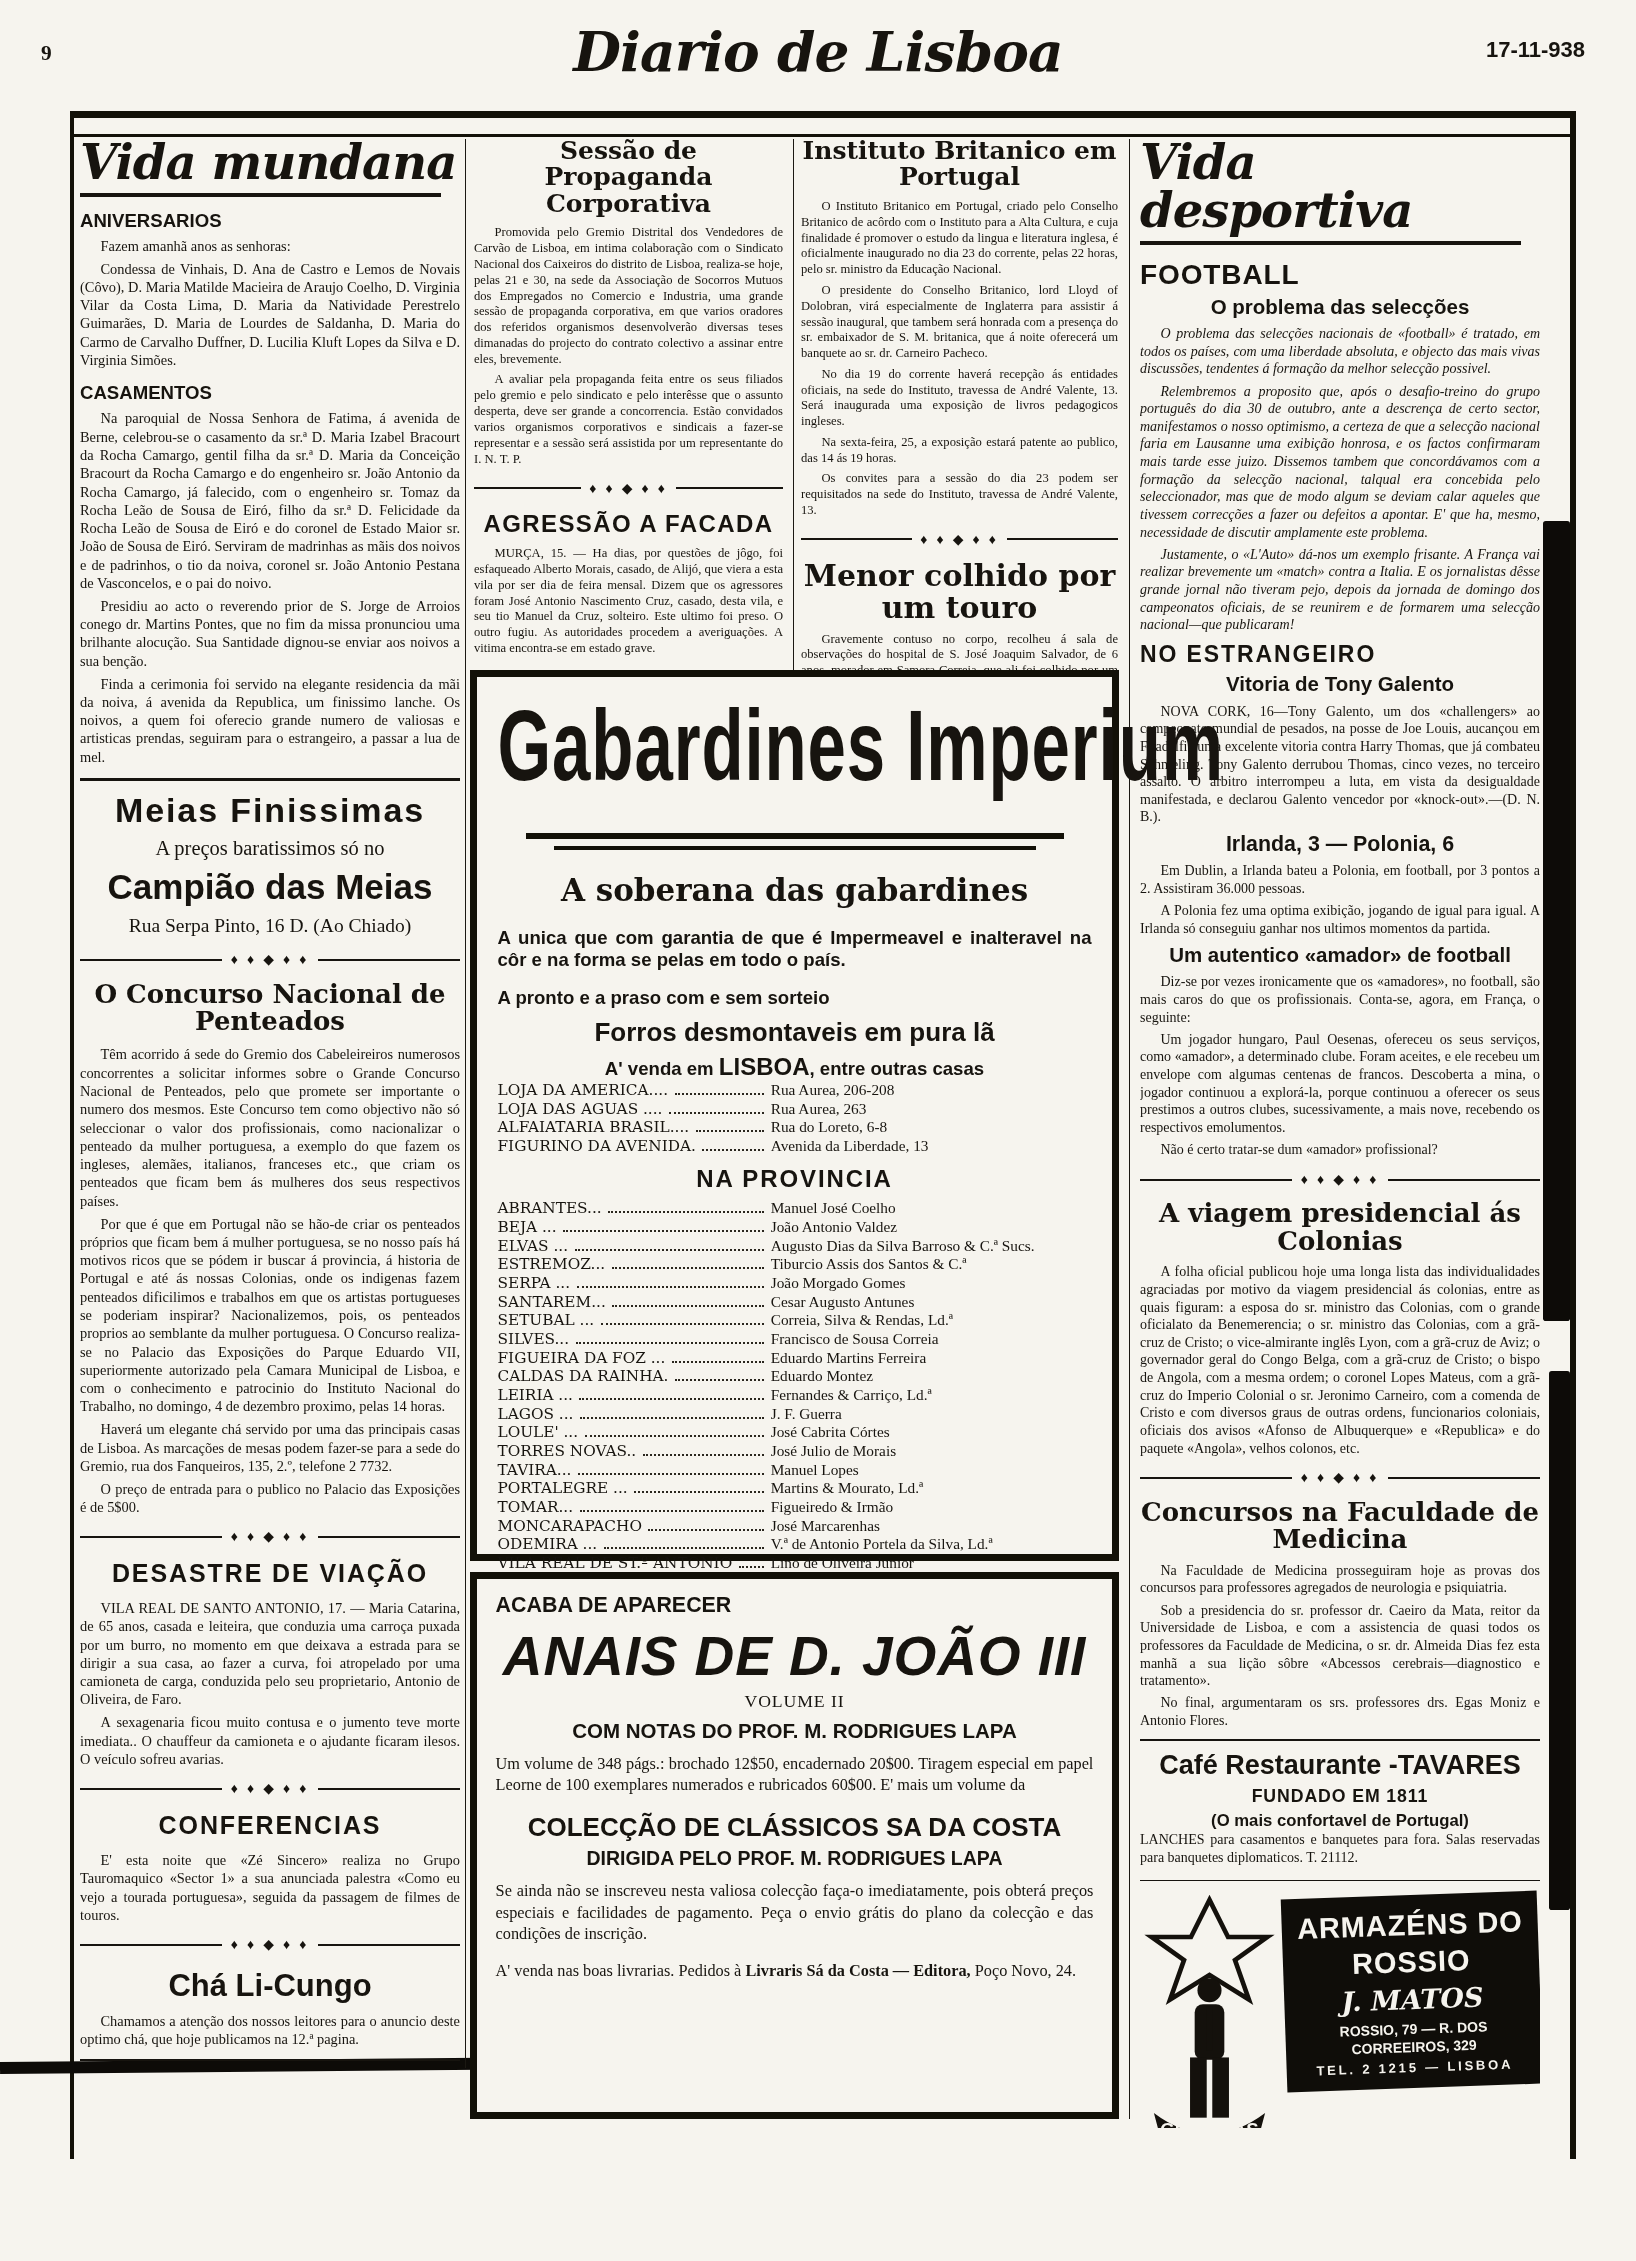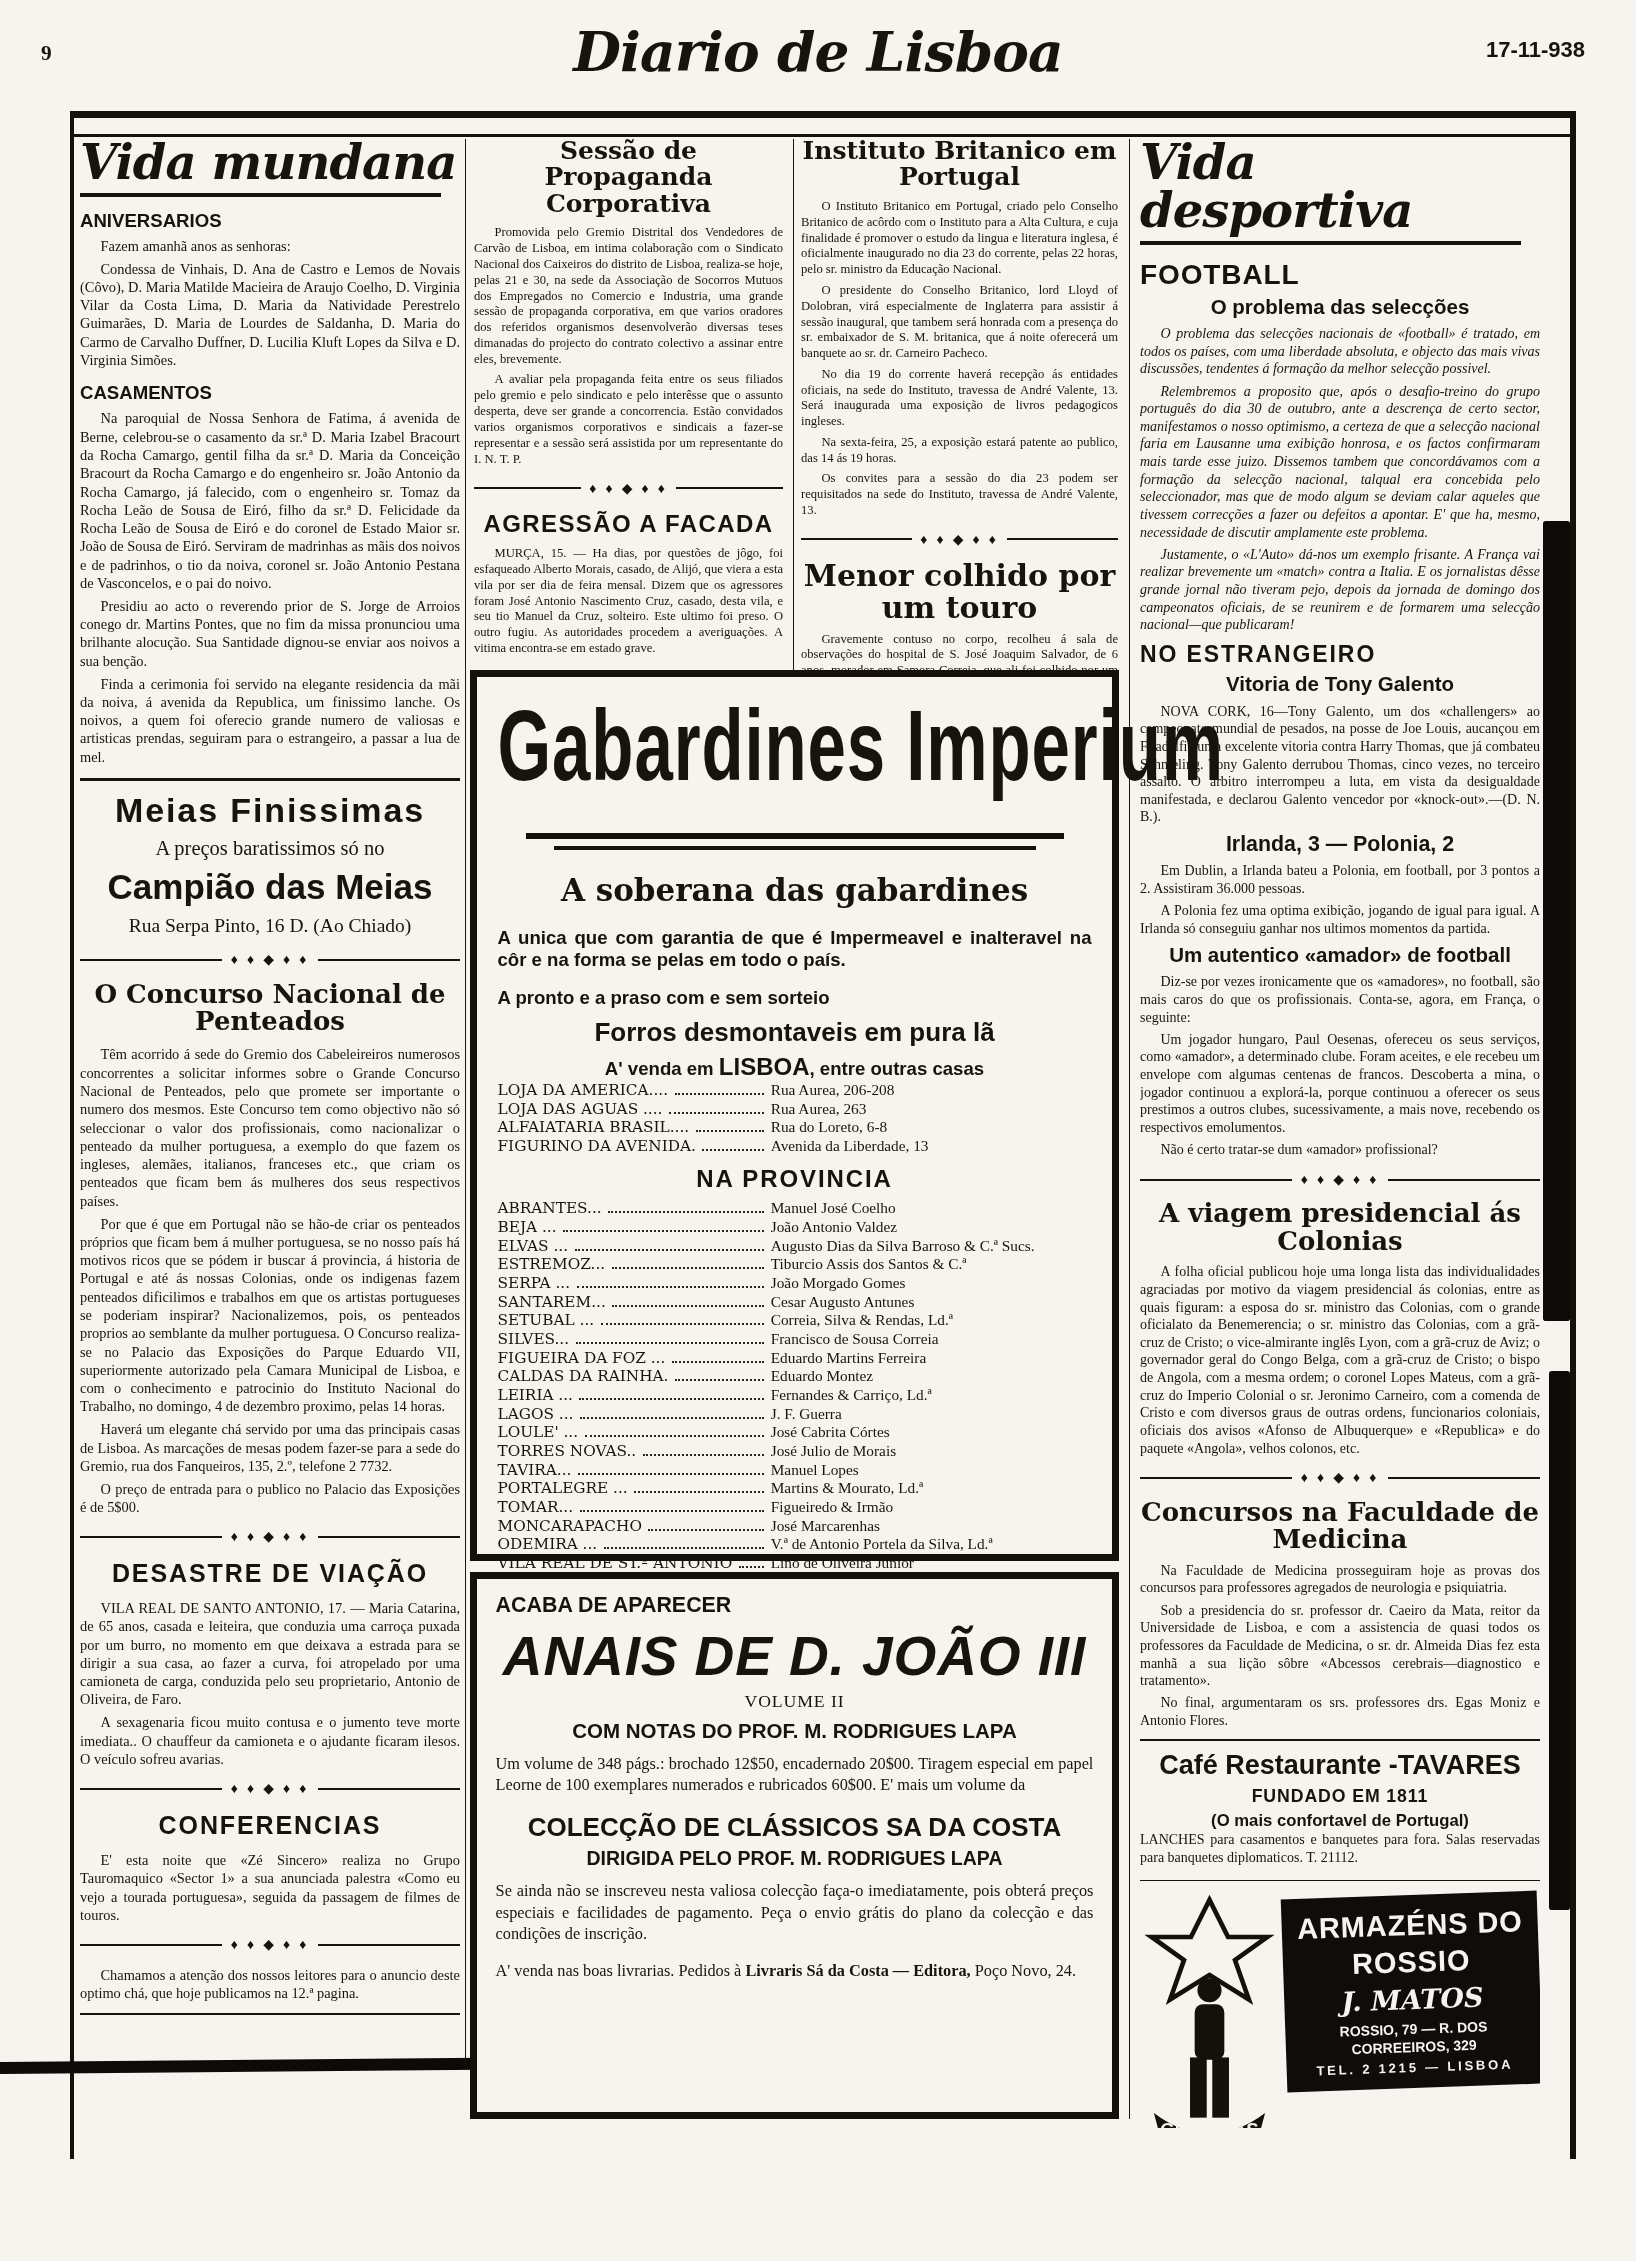--- a/index.html
+++ b/index.html
@@ -191,20 +191,21 @@
 
   <div class="sec-title-sans">CONFERENCIAS</div>
   <p class="ind">E' esta noite que «Zé Sincero» realiza no Grupo Tauromaquico «Sector 1» a sua anunciada palestra «Como eu vejo a tourada portuguesa», seguida da passagem de filmes de touros.</p>
 
   <div class="orn">
     <span class="l"></span>
       <span class="d">♦ ♦ ◆ ♦ ♦</span>
       <span class="l"></span>
   </div>
 
+  <div id="cha-title">Chá Li-Cungo</div>
   <p class="ind">Chamamos a atenção dos nossos leitores para o anuncio deste optimo chá, que hoje publicamos na 12.ª pagina.</p>
 
   <div id="dr-block">
     
     
     
     
     
   </div>
 </div>
@@ -434,21 +435,21 @@
   <div class="foot-head">FOOTBALL</div>
   <div class="sub-head">O problema das selecções</div>
   <p class="ind italic">O problema das selecções nacionais de «football» é tratado, em todos os países, com uma liberdade absoluta, e objecto das mais vivas discussões, tendentes á formação da melhor selecção possivel.</p>
   <p class="ind italic">Relembremos a proposito que, após o desafio-treino do grupo português do dia 30 de outubro, ante a descrença de certo sector, manifestamos o nosso optimismo, a certeza de que a selecção nacional faria em Lausanne uma exibição honrosa, e os factos confirmaram mais tarde esse juizo. Dissemos tambem que concordávamos com a formação da selecção nacional, talqual era concebida pelo seleccionador, mas que de modo algum se deviam calar aqueles que tivessem correcções a fazer ou defeitos a apontar. E' que ha, mesmo, necessidade de discutir amplamente este problema.</p>
   <p class="ind italic">Justamente, o «L'Auto» dá-nos um exemplo frisante. A França vai realizar brevemente um «match» contra a Italia. E os jornalistas dêsse grande jornal não tiveram pejo, depois da jornada de domingo dos campeonatos oficiais, de se reunirem e de formarem uma selecção nacional—que publicaram!</p>
 
   <div class="estr-head">NO ESTRANGEIRO</div>
   <div class="sub-head">Vitoria de Tony Galento</div>
   <p class="ind">NOVA CORK, 16—Tony Galento, um dos «challengers» ao campeonato mundial de pesados, na posse de Joe Louis, aucançou em Filadelfia uma excelente vitoria contra Harry Thomas, que já combateu Schmeling. Tony Galento derrubou Thomas, cinco vezes, no terceiro assalto. O arbitro interrompeu a luta, em vista da desigualdade manifestada, e declarou Galento vencedor por «knock-out».—(D. N. B.).</p>
 
-  <div class="score-head">Irlanda, 3 — Polonia, 2</div>
+  <div class="score-head">Irlanda, 3 — Polonia, 6</div>
   <p class="ind">Em Dublin, a Irlanda bateu a Polonia, em football, por 3 pontos a 2. Assistiram 36.000 pessoas.</p>
   <p class="ind">A Polonia fez uma optima exibição, jogando de igual para igual. A Irlanda só conseguiu ganhar nos ultimos momentos da partida.</p>
 
   <div class="sub-head">Um autentico «amador» de football</div>
   <p class="ind">Diz-se por vezes ironicamente que os «amadores», no football, são mais caros do que os profissionais. Conta-se, agora, em França, o seguinte:</p>
   <p class="ind">Um jogador hungaro, Paul Oesenas, ofereceu os seus serviços, como «amador», a determinado clube. Foram aceites, e ele recebeu um envelope com algumas centenas de francos. Descoberta a mina, o jogador continuou a explorá-la, porque continuou a oferecer os seus prestimos a outros clubes, sucessivamente, a mais nove, recebendo os respectivos emolumentos.</p>
   <p class="ind">Não é certo tratar-se dum «amador» profissional?</p>
 
   <div class="orn">
     <span class="l"></span>

